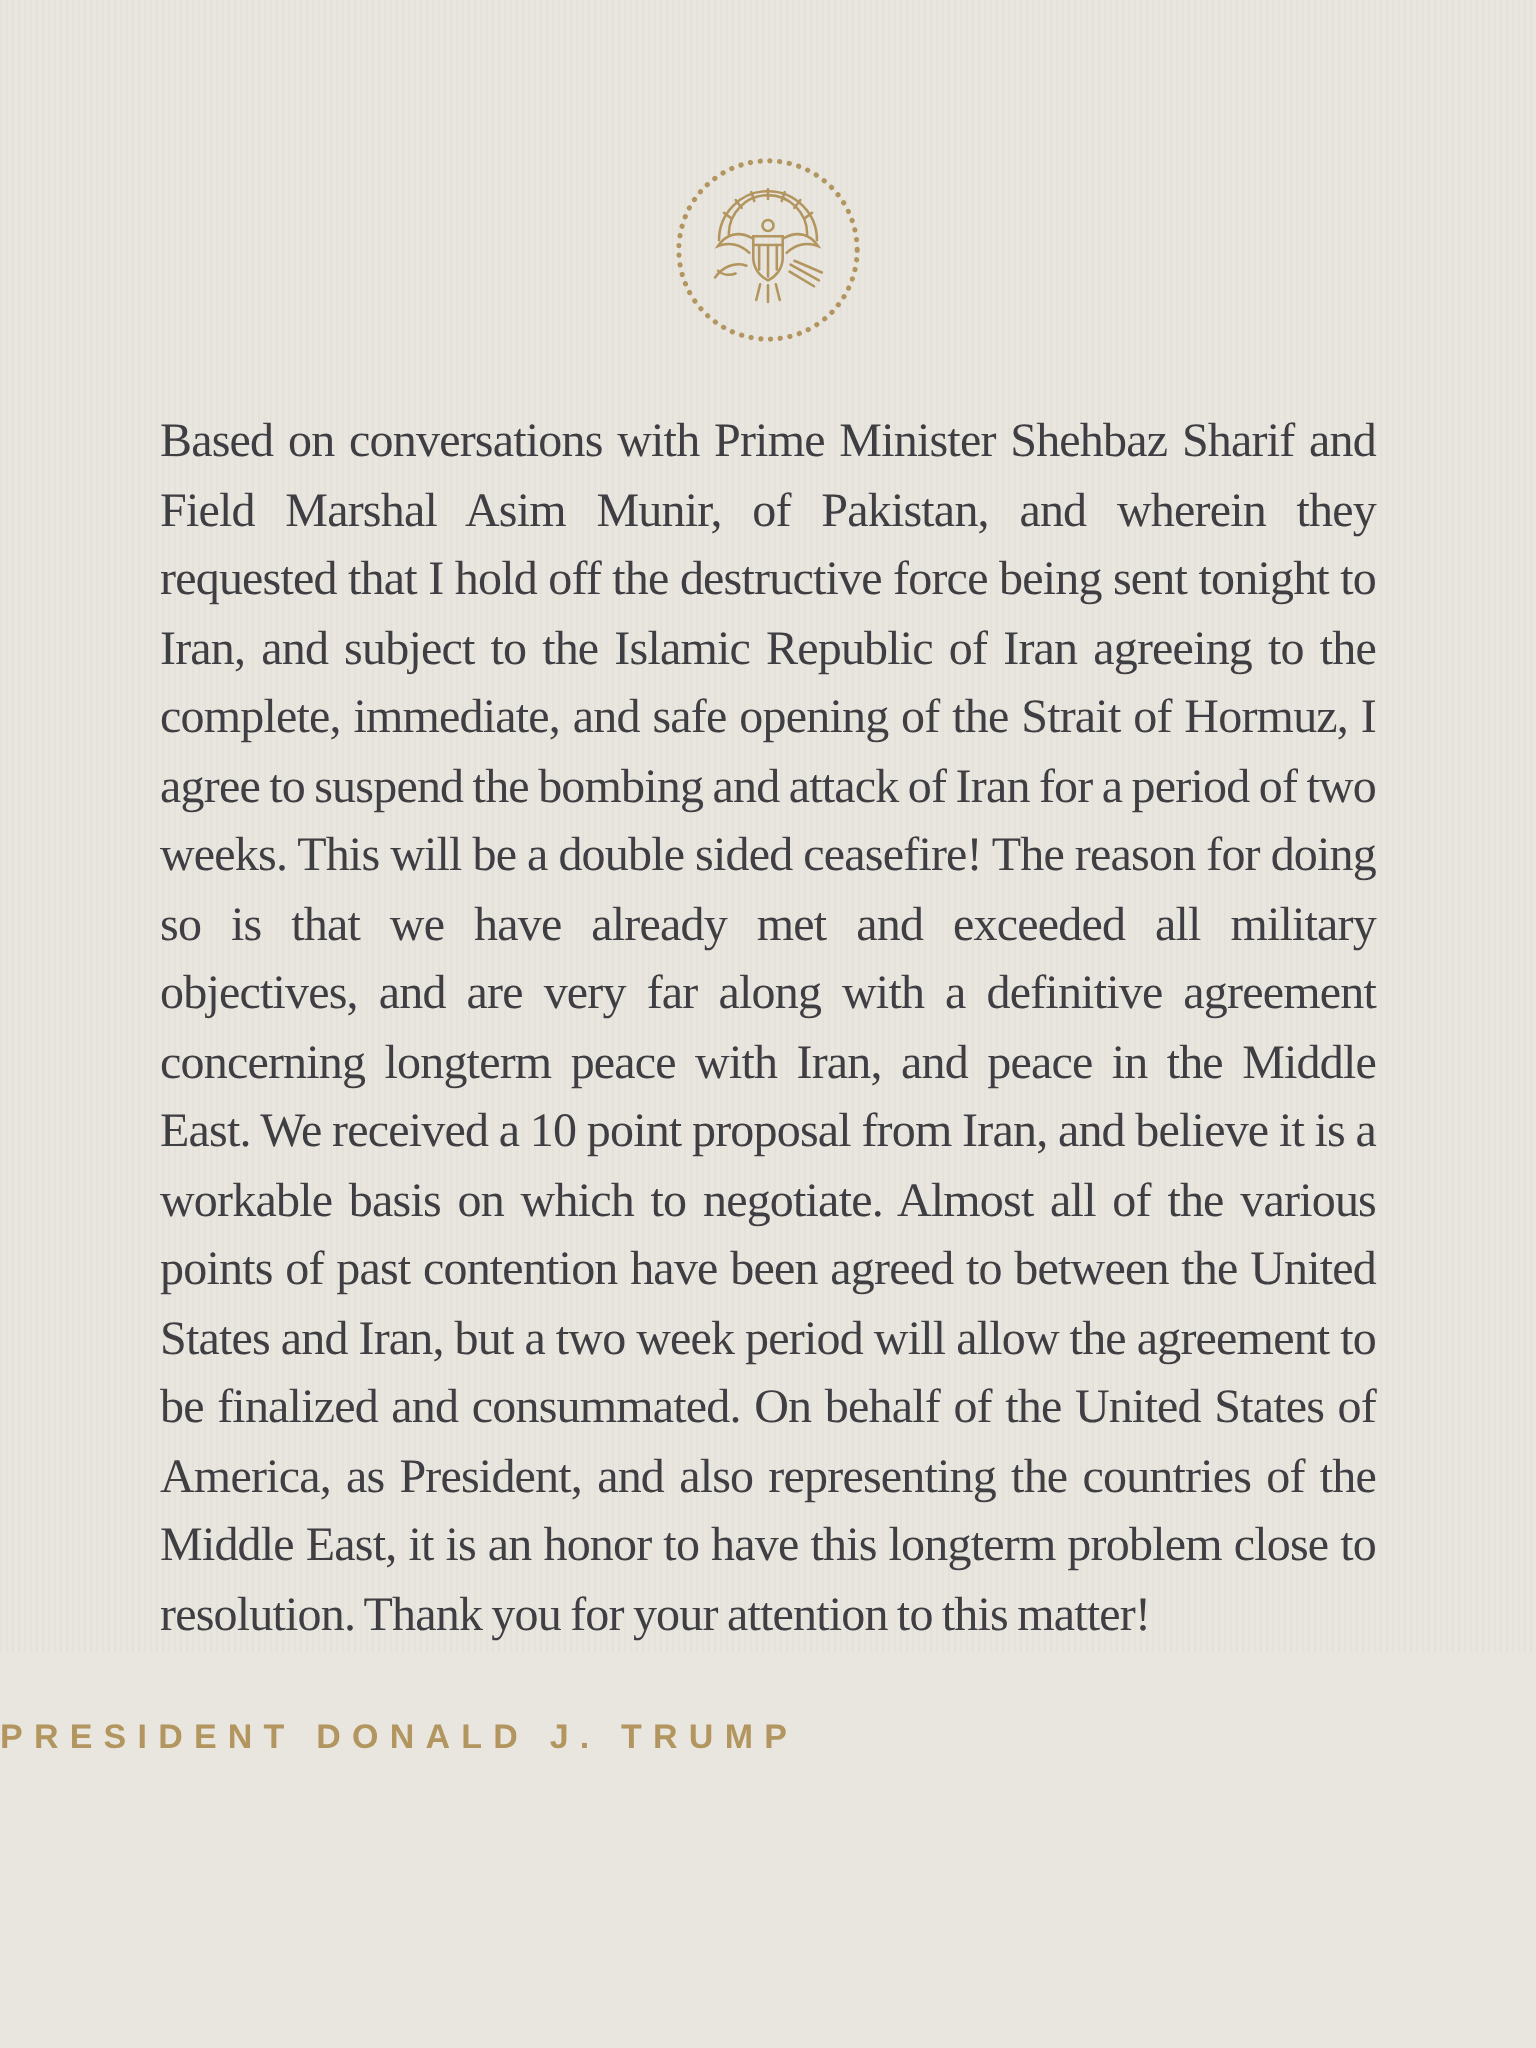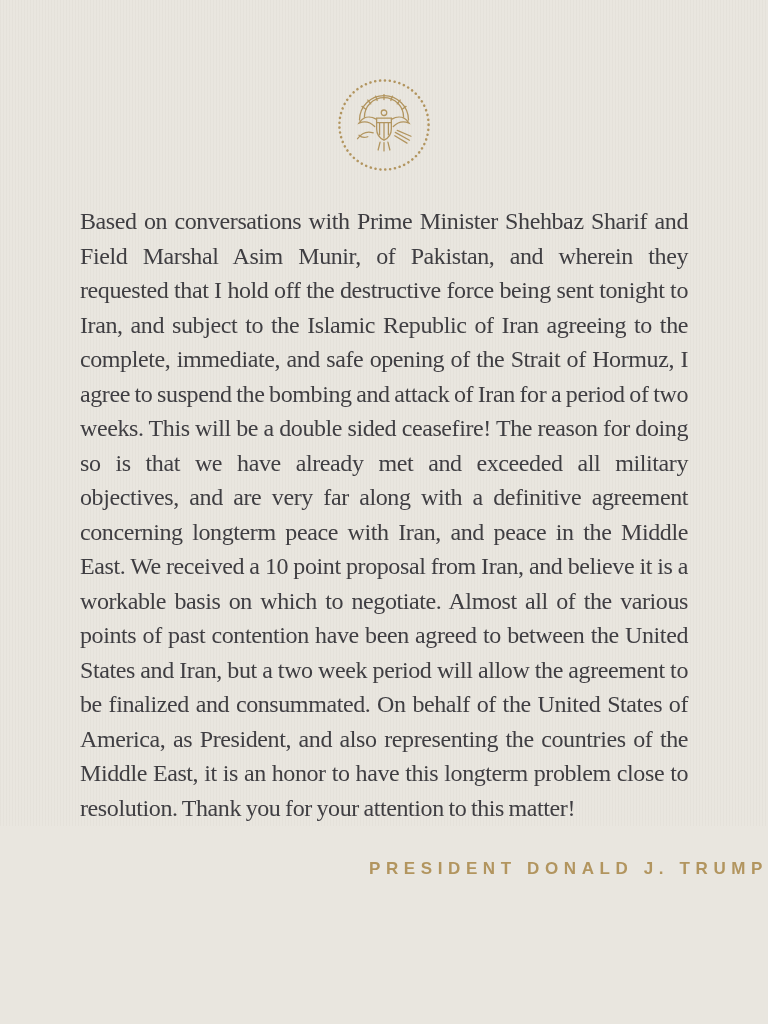--- a/index.html
+++ b/index.html
@@ -33,21 +33,21 @@
     font-size:24px;
     line-height:34.5px;
     letter-spacing:-0.4px;
     word-spacing:-1px;
     color:var(--ink);
     text-align:justify;
     text-justify:inter-word;
   }
   .signature{
     margin-top:34px;
-    text-align:right;
+    text-align:left;
     font-family:"Liberation Sans", "DejaVu Sans", sans-serif;
     font-weight:700;
     font-size:17px;
     letter-spacing:0.33em;
     color:var(--gold);
   }
 </style>
 </head>
 <body>
 

